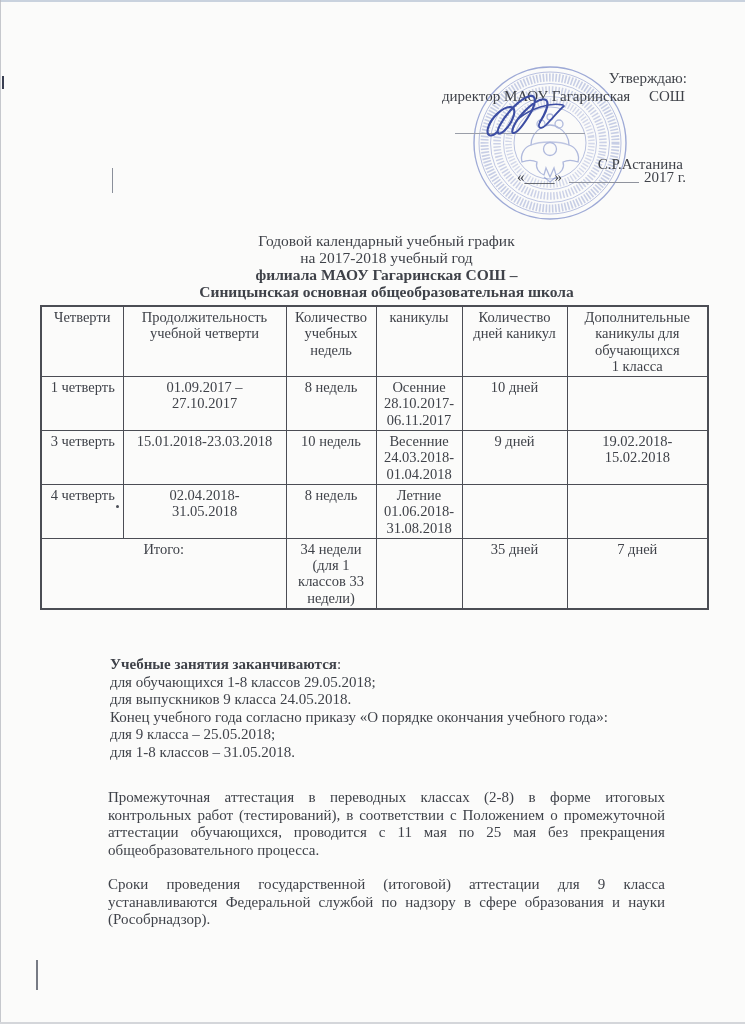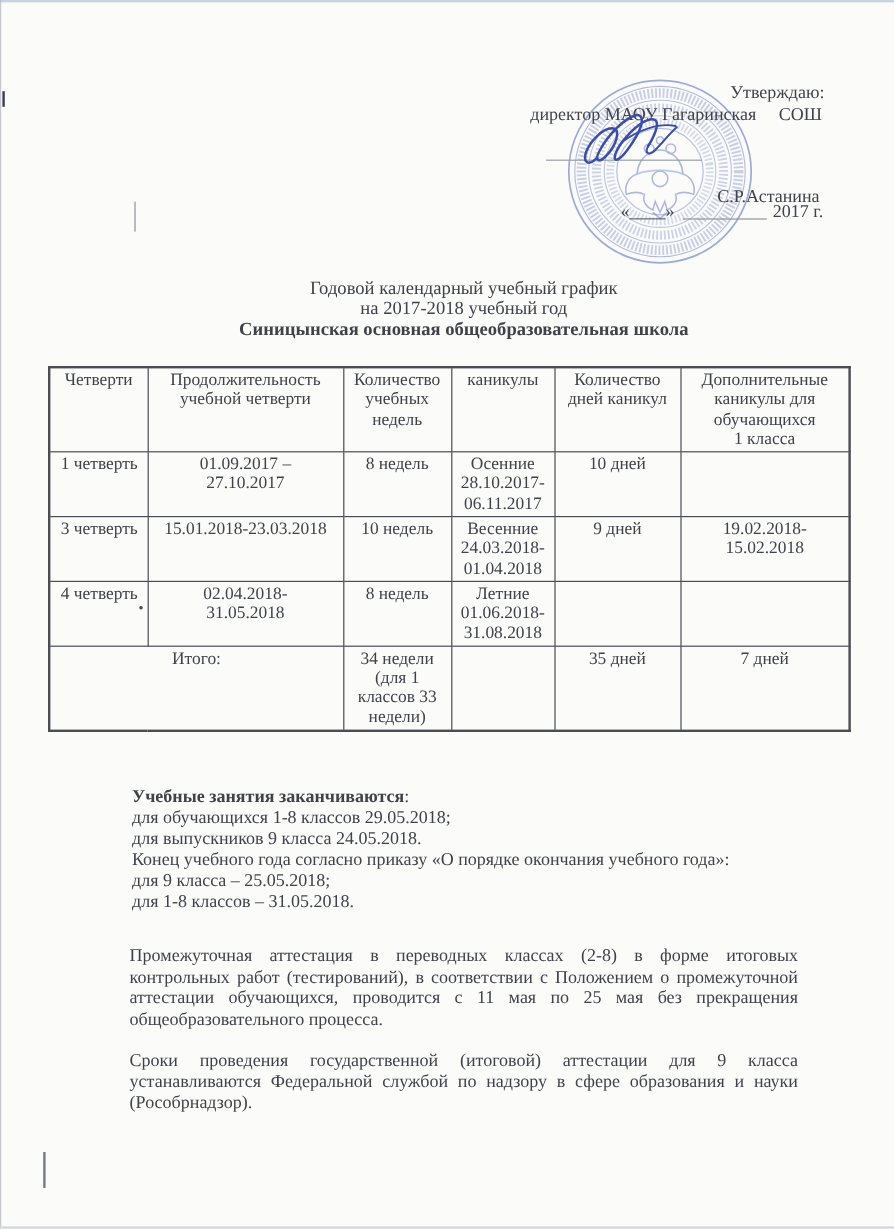--- a/index.html
+++ b/index.html
@@ -108,20 +108,21 @@
 
 <div class="abs date-row">
   <span>«____»</span>
   <span class="date-line"></span>
   <span>2017 г.</span>
 </div>
 
 <div class="abs title">
   <div>Годовой календарный учебный график</div>
   <div>на 2017-2018 учебный год</div>
+  <div class="b">филиала МАОУ Гагаринская СОШ –</div>
   <div class="b">Синицынская основная общеобразовательная школа</div>
 </div>
 
 <table class="sched">
   <colgroup>
     <col style="width:82px">
       <col style="width:163px">
       <col style="width:90px">
     <col style="width:86px">
       <col style="width:105px">

